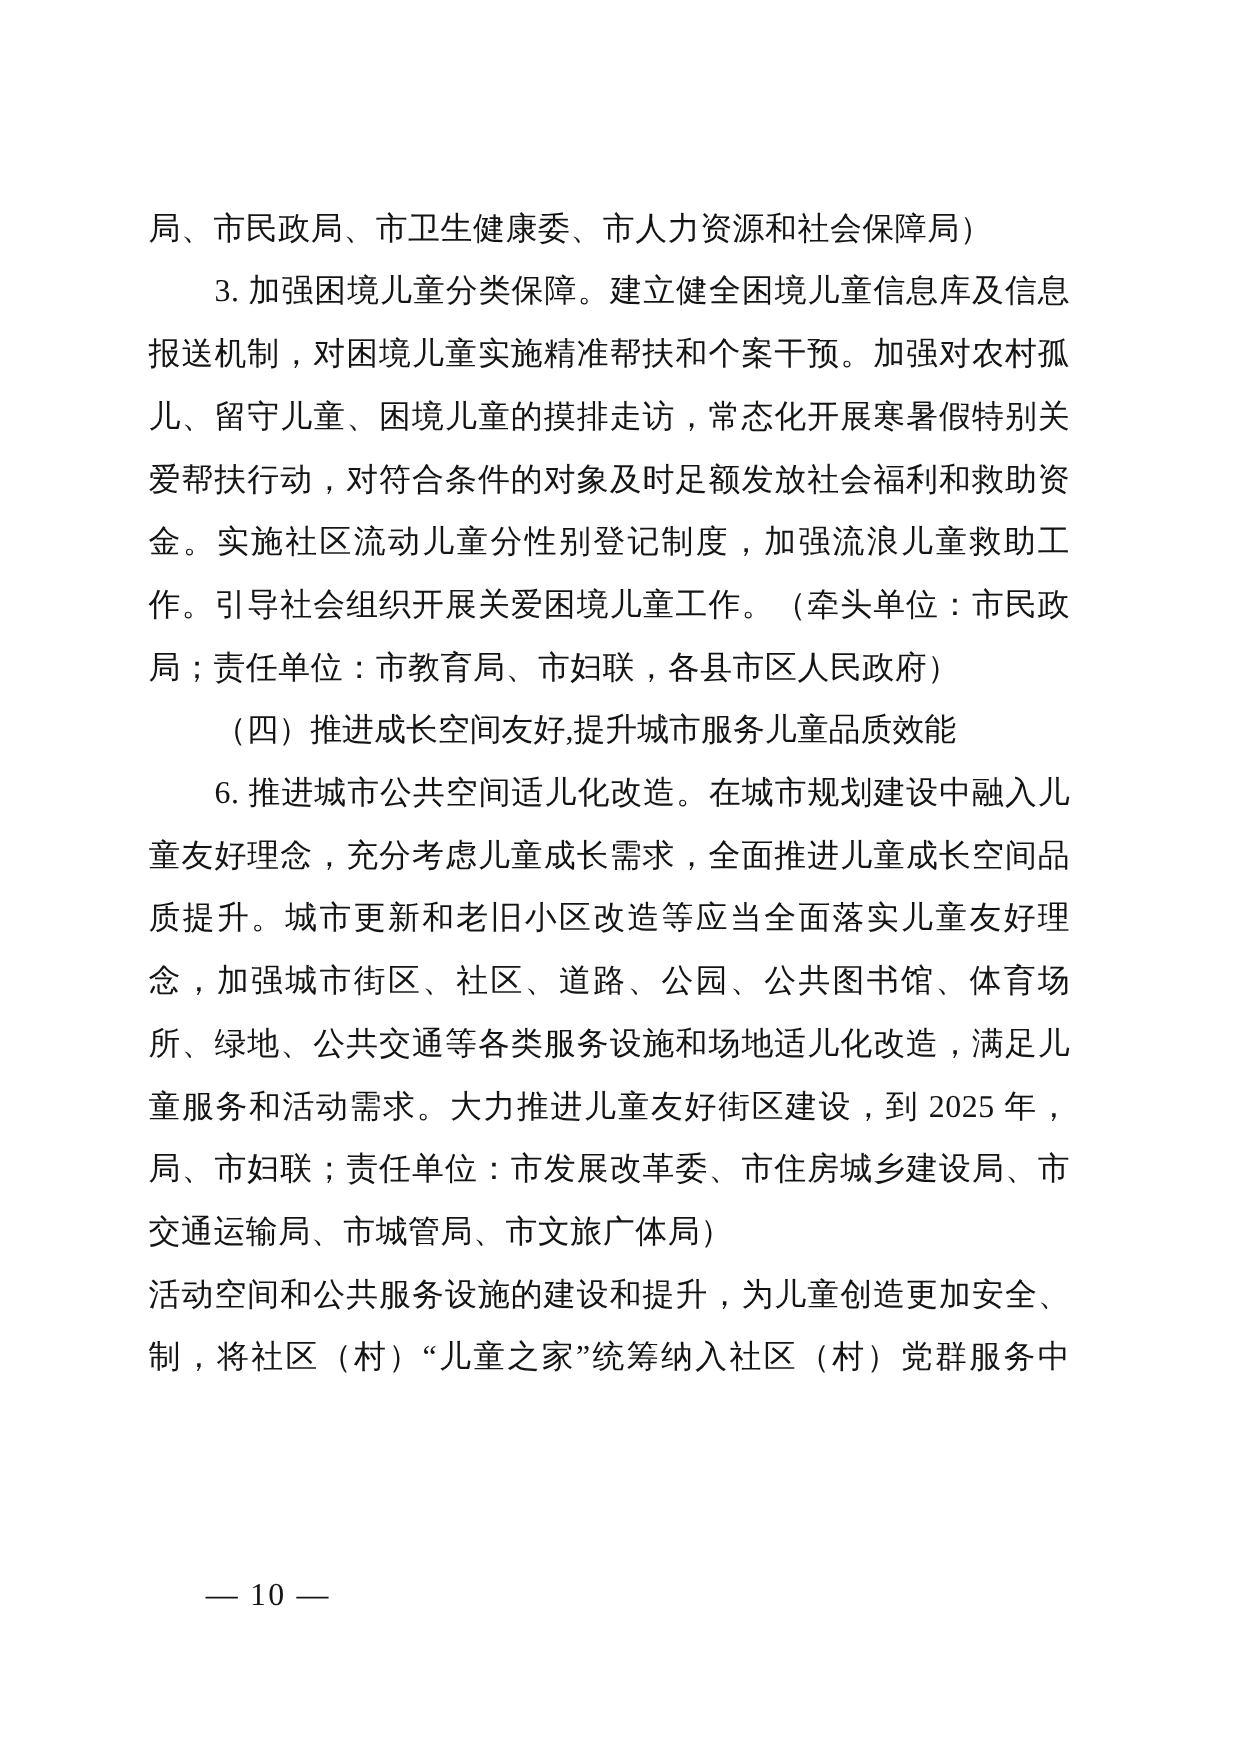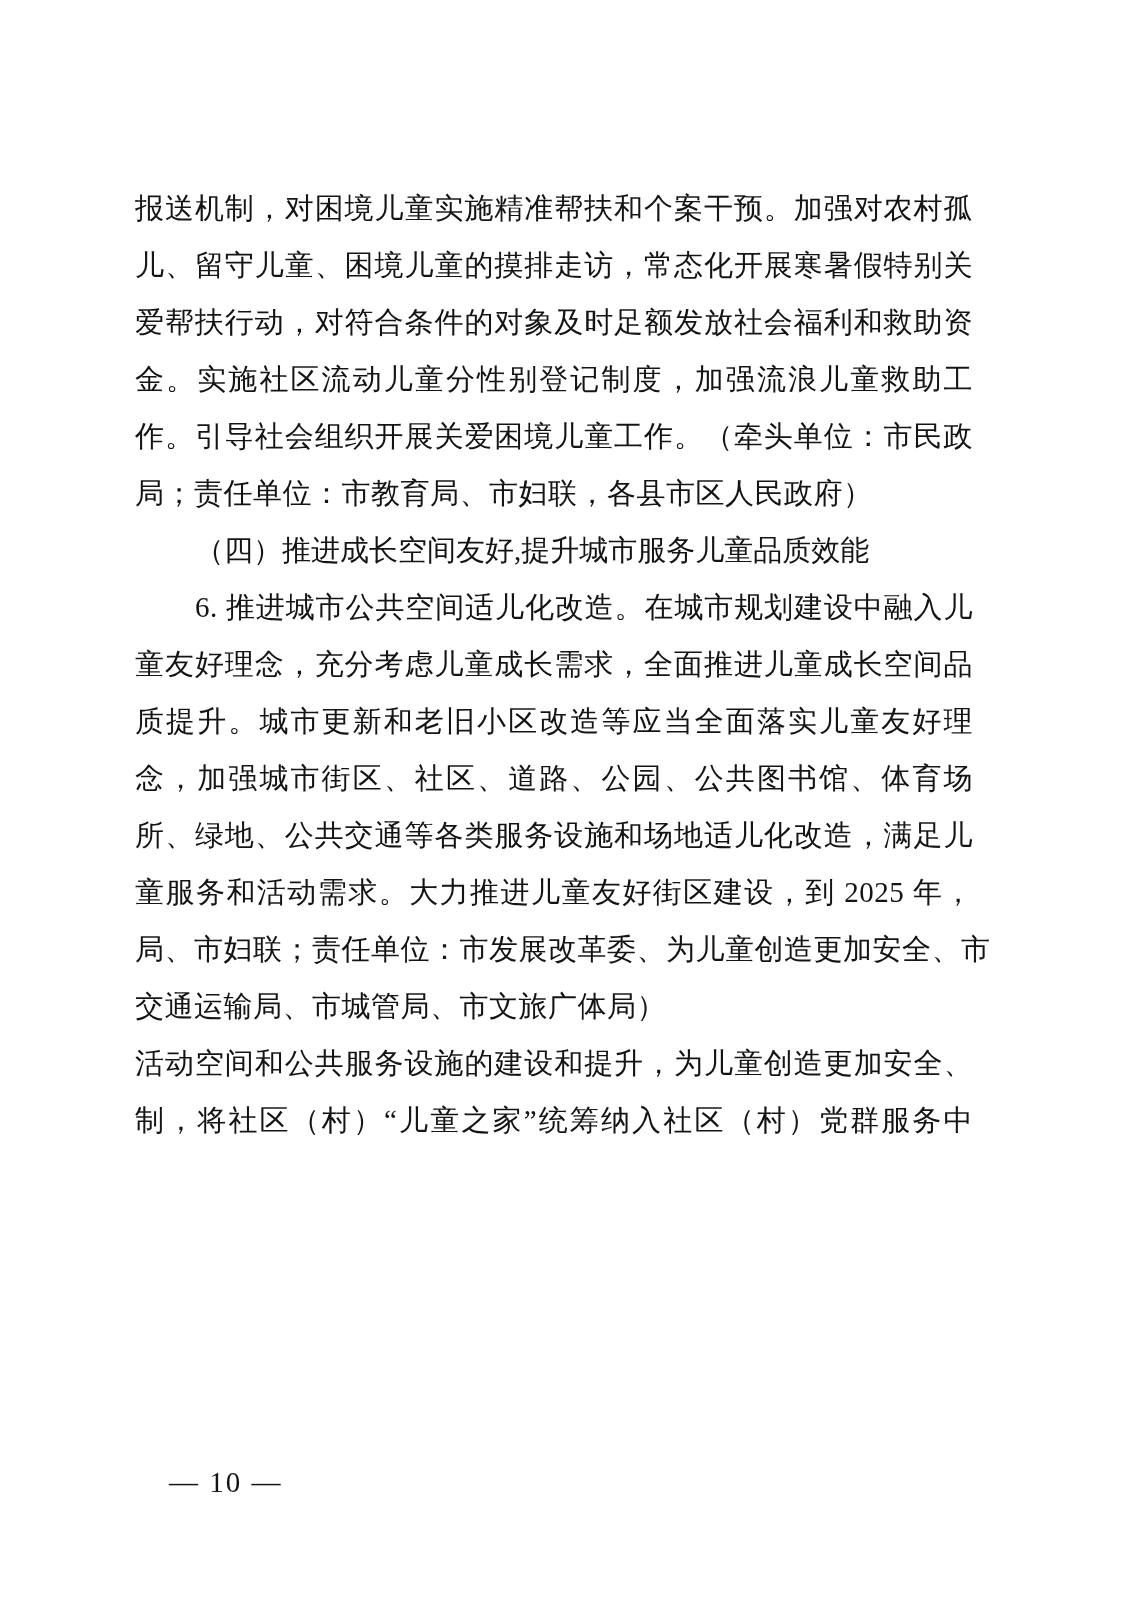--- a/index.html
+++ b/index.html
@@ -36,46 +36,47 @@
   }
   .line.indent {
     text-indent: 60px;
   }
   .line.bold {
     font-weight: normal;
     letter-spacing: 0;
   }
   .footer {
     position: absolute;
-    left: 169px;
+    left: 187px;
     top: 1430px;
     font-size: 29px;
     line-height: 40px;
     color: #141414;
     letter-spacing: 2px;
-    margin-top: 32px;
   }
 </style>
 </head>
 <body>
 
 <div class="page">
   <div class="doc-body">
+      <div class="line">局、市民政局、市卫生健康委、市人力资源和社会保障局）</div>
+      <div class="line indent justify">3. 加强困境儿童分类保障。建立健全困境儿童信息库及信息</div>
       <div class="line justify">报送机制，对困境儿童实施精准帮扶和个案干预。加强对农村孤</div>
       <div class="line justify">儿、留守儿童、困境儿童的摸排走访，常态化开展寒暑假特别关</div>
       <div class="line justify">爱帮扶行动，对符合条件的对象及时足额发放社会福利和救助资</div>
       <div class="line justify">金。实施社区流动儿童分性别登记制度，加强流浪儿童救助工</div>
       <div class="line justify">作。引导社会组织开展关爱困境儿童工作。（牵头单位：市民政</div>
       <div class="line">局；责任单位：市教育局、市妇联，各县市区人民政府）</div>
       <div class="line indent bold">（四）推进成长空间友好,提升城市服务儿童品质效能</div>
       <div class="line indent justify">6. 推进城市公共空间适儿化改造。在城市规划建设中融入儿</div>
       <div class="line justify">童友好理念，充分考虑儿童成长需求，全面推进儿童成长空间品</div>
       <div class="line justify">质提升。城市更新和老旧小区改造等应当全面落实儿童友好理</div>
       <div class="line justify">念，加强城市街区、社区、道路、公园、公共图书馆、体育场</div>
       <div class="line justify">所、绿地、公共交通等各类服务设施和场地适儿化改造，满足儿</div>
       <div class="line justify">童服务和活动需求。大力推进儿童友好街区建设，到 2025 年，</div>
-      <div class="line justify">局、市妇联；责任单位：市发展改革委、为儿童创造更加安全、市</div>
+      <div class="line justify">局、市妇联；责任单位：市发展改革委、市住房城乡建设局、市</div>
       <div class="line">交通运输局、市城管局、市文旅广体局）</div>
       <div class="line justify">活动空间和公共服务设施的建设和提升，为儿童创造更加安全、</div>
       <div class="line justify">制，将社区（村）“儿童之家”统筹纳入社区（村）党群服务中</div>
     </div>
   <div class="footer">— 10 —</div>
 </div>
 
 </body></html>

